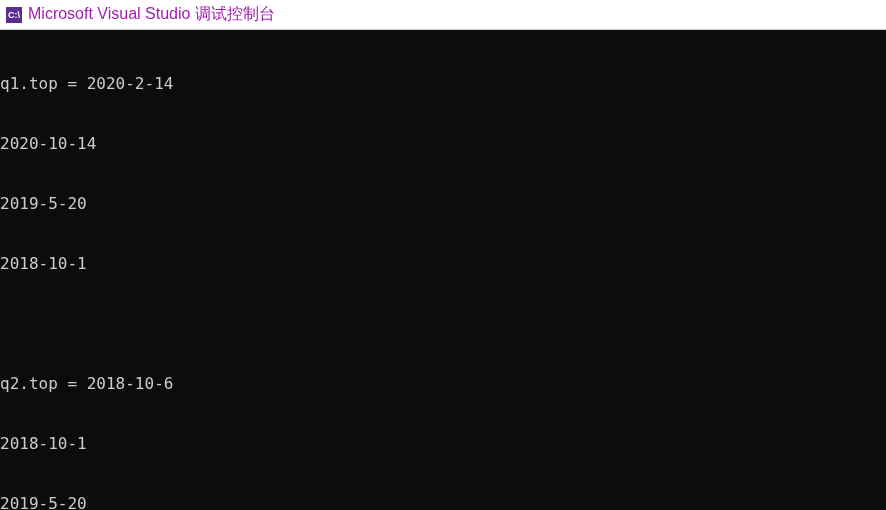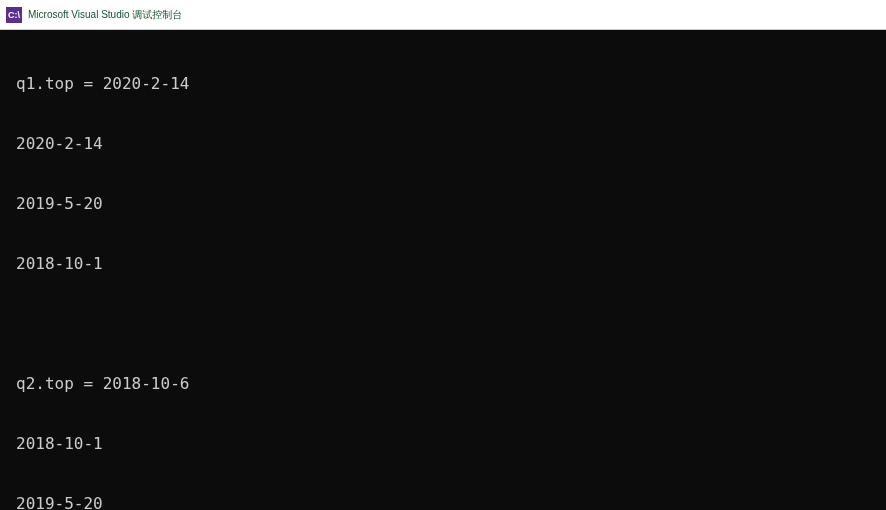--- a/index.html
+++ b/index.html
@@ -30,48 +30,48 @@
       font-size: 9px;
       font-weight: bold;
       display: flex;
       align-items: center;
       justify-content: center;
       margin-right: 6px;
       font-family: Arial, sans-serif;
     }
     .title-text {
       font-family: "Microsoft YaHei", "SimSun", sans-serif;
-      font-size: 10px;
-      color: #14532d;
+      font-size: 16px;
+      color: #a21caf;
     }
     .console-area {
       background: #0c0c0c;
       color: #cccccc;
       font-size: 16px;
       line-height: 20px;
-      padding: 4px 0 0 16px;
+      padding: 4px 0 0 0;
       font-family: "NSimSun", "SimSun", "Consolas", monospace;
       white-space: pre;
       height: calc(100% - 30px);
     }
     .console-line {
       min-height: 20px;
     }
   </style>
 </head>
 <body>
 
 <div class="title-bar">
   <div class="app-icon">C:\</div>
   <div class="title-text">Microsoft Visual Studio 调试控制台</div>
 </div>
 
 <div class="console-area">
   <div class="console-line">q1.top = 2020-2-14</div>
-  <div class="console-line">2020-2-14</div>
+  <div class="console-line">2020-10-14</div>
   <div class="console-line">2019-5-20</div>
   <div class="console-line">2018-10-1</div>
   <div class="console-line"></div>
   <div class="console-line">q2.top = 2018-10-6</div>
   <div class="console-line">2018-10-1</div>
   <div class="console-line">2019-5-20</div>
   
   
   
   

